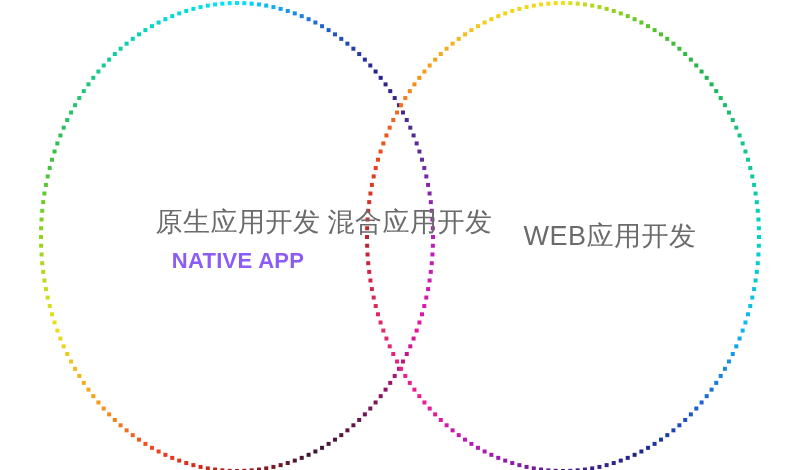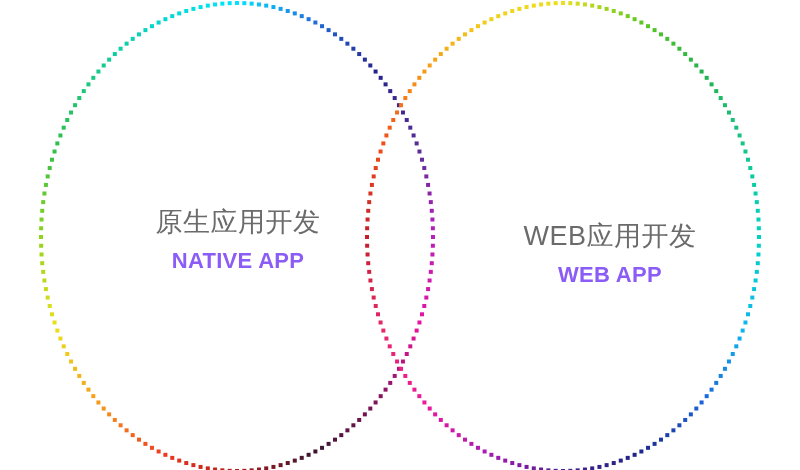--- a/index.html
+++ b/index.html
@@ -413,21 +413,21 @@
   </svg>
 
   <div class="labels-layer">
 
     <div class="label-group" id="lbl-native">
       <div class="label-cn">原生应用开发</div>
       <div class="label-en">NATIVE APP</div>
     </div>
 
     <div class="label-group" id="lbl-hybrid">
+      <div class="label-cn">混合应用开发</div>
     </div>
 
     <div class="label-group" id="lbl-web">
       <div class="label-cn">WEB应用开发</div>
-      <div class="label-en">WEB APP</div>
     </div>
 
   </div>
 </div>
 
 </body></html>

